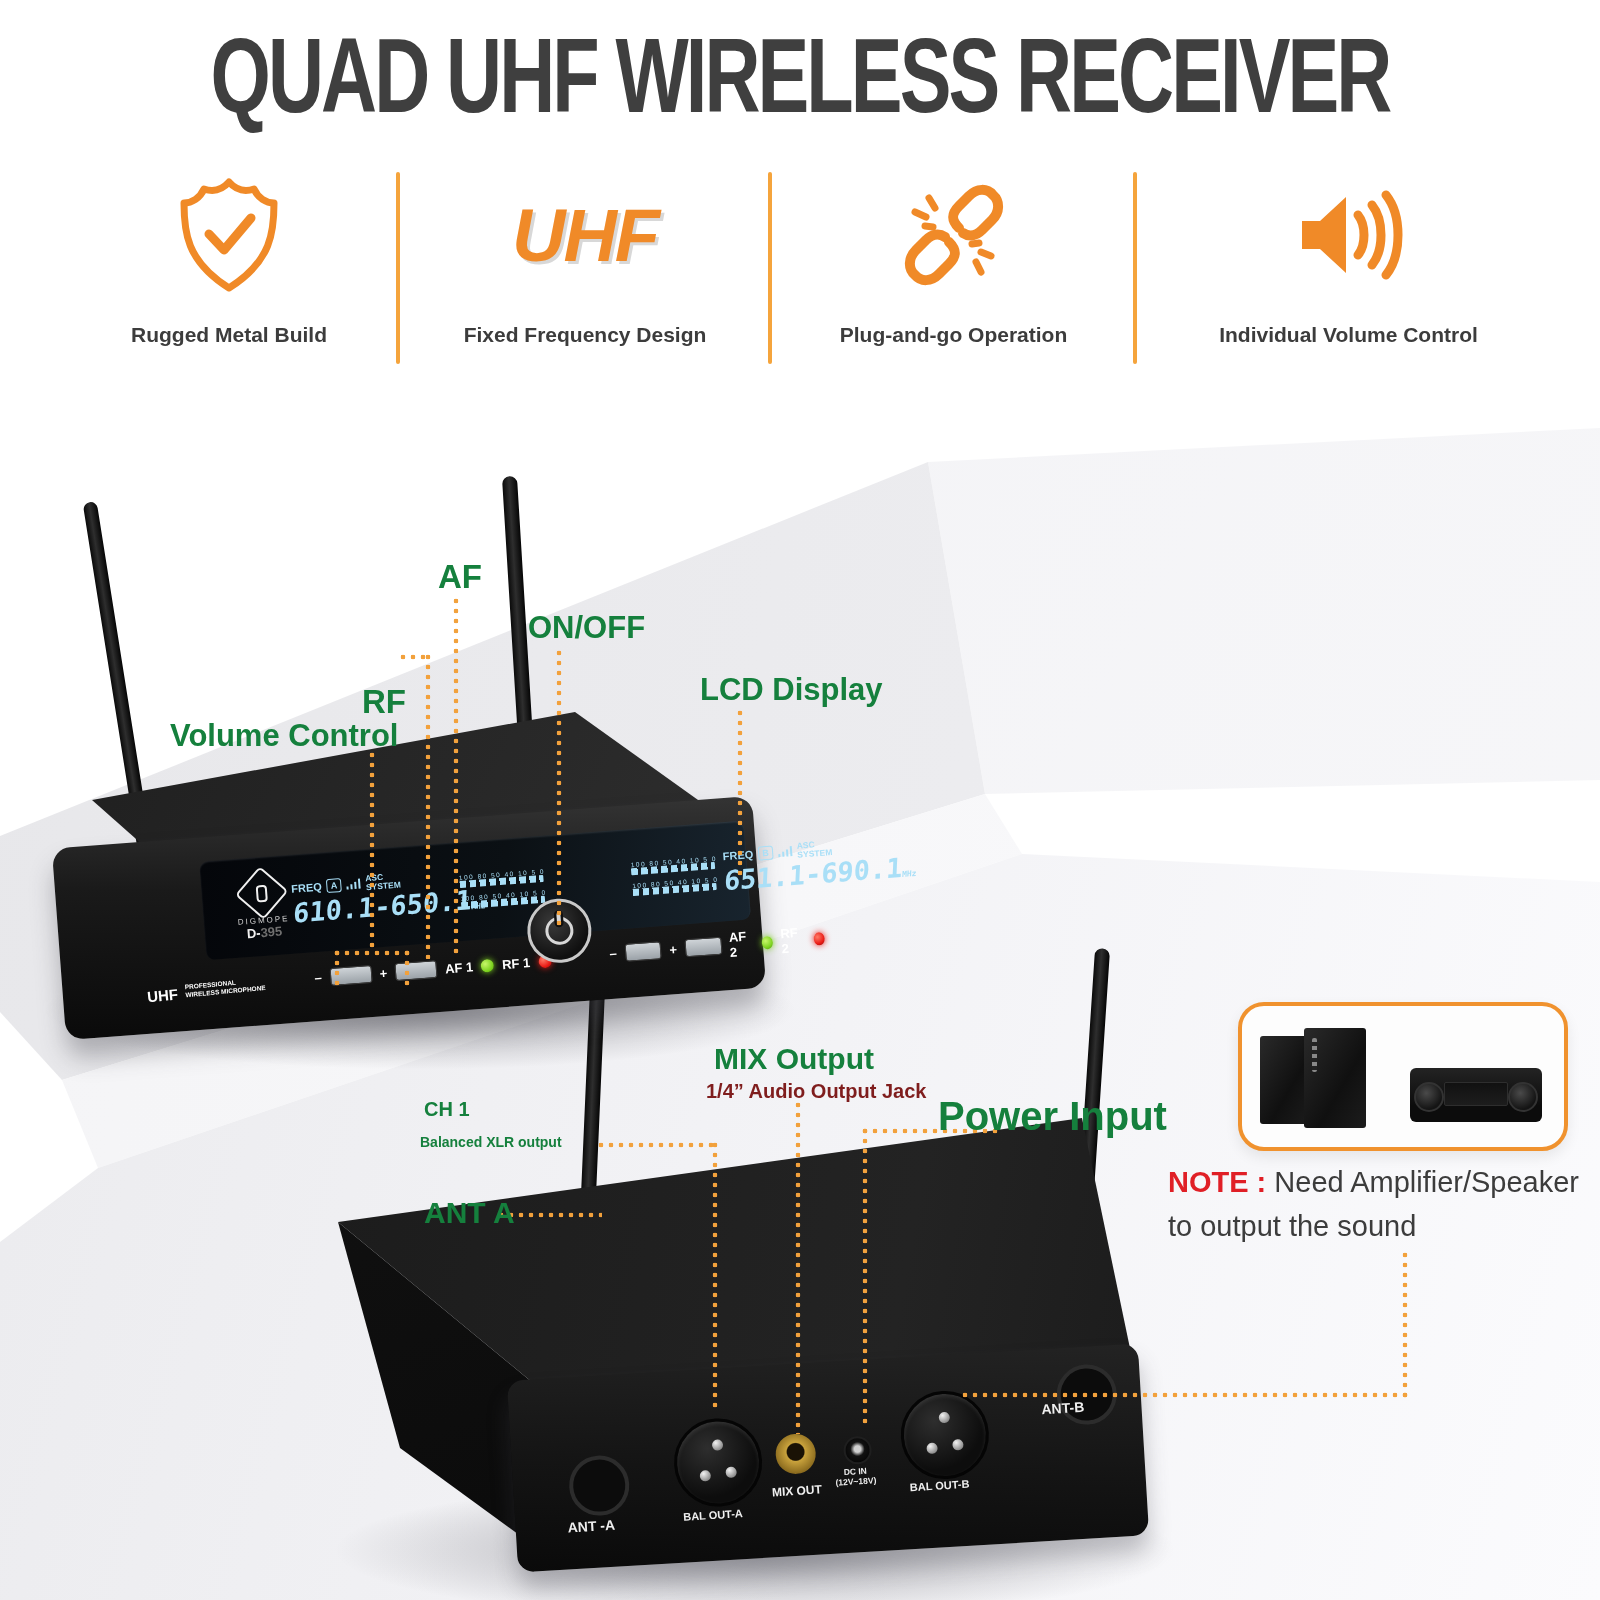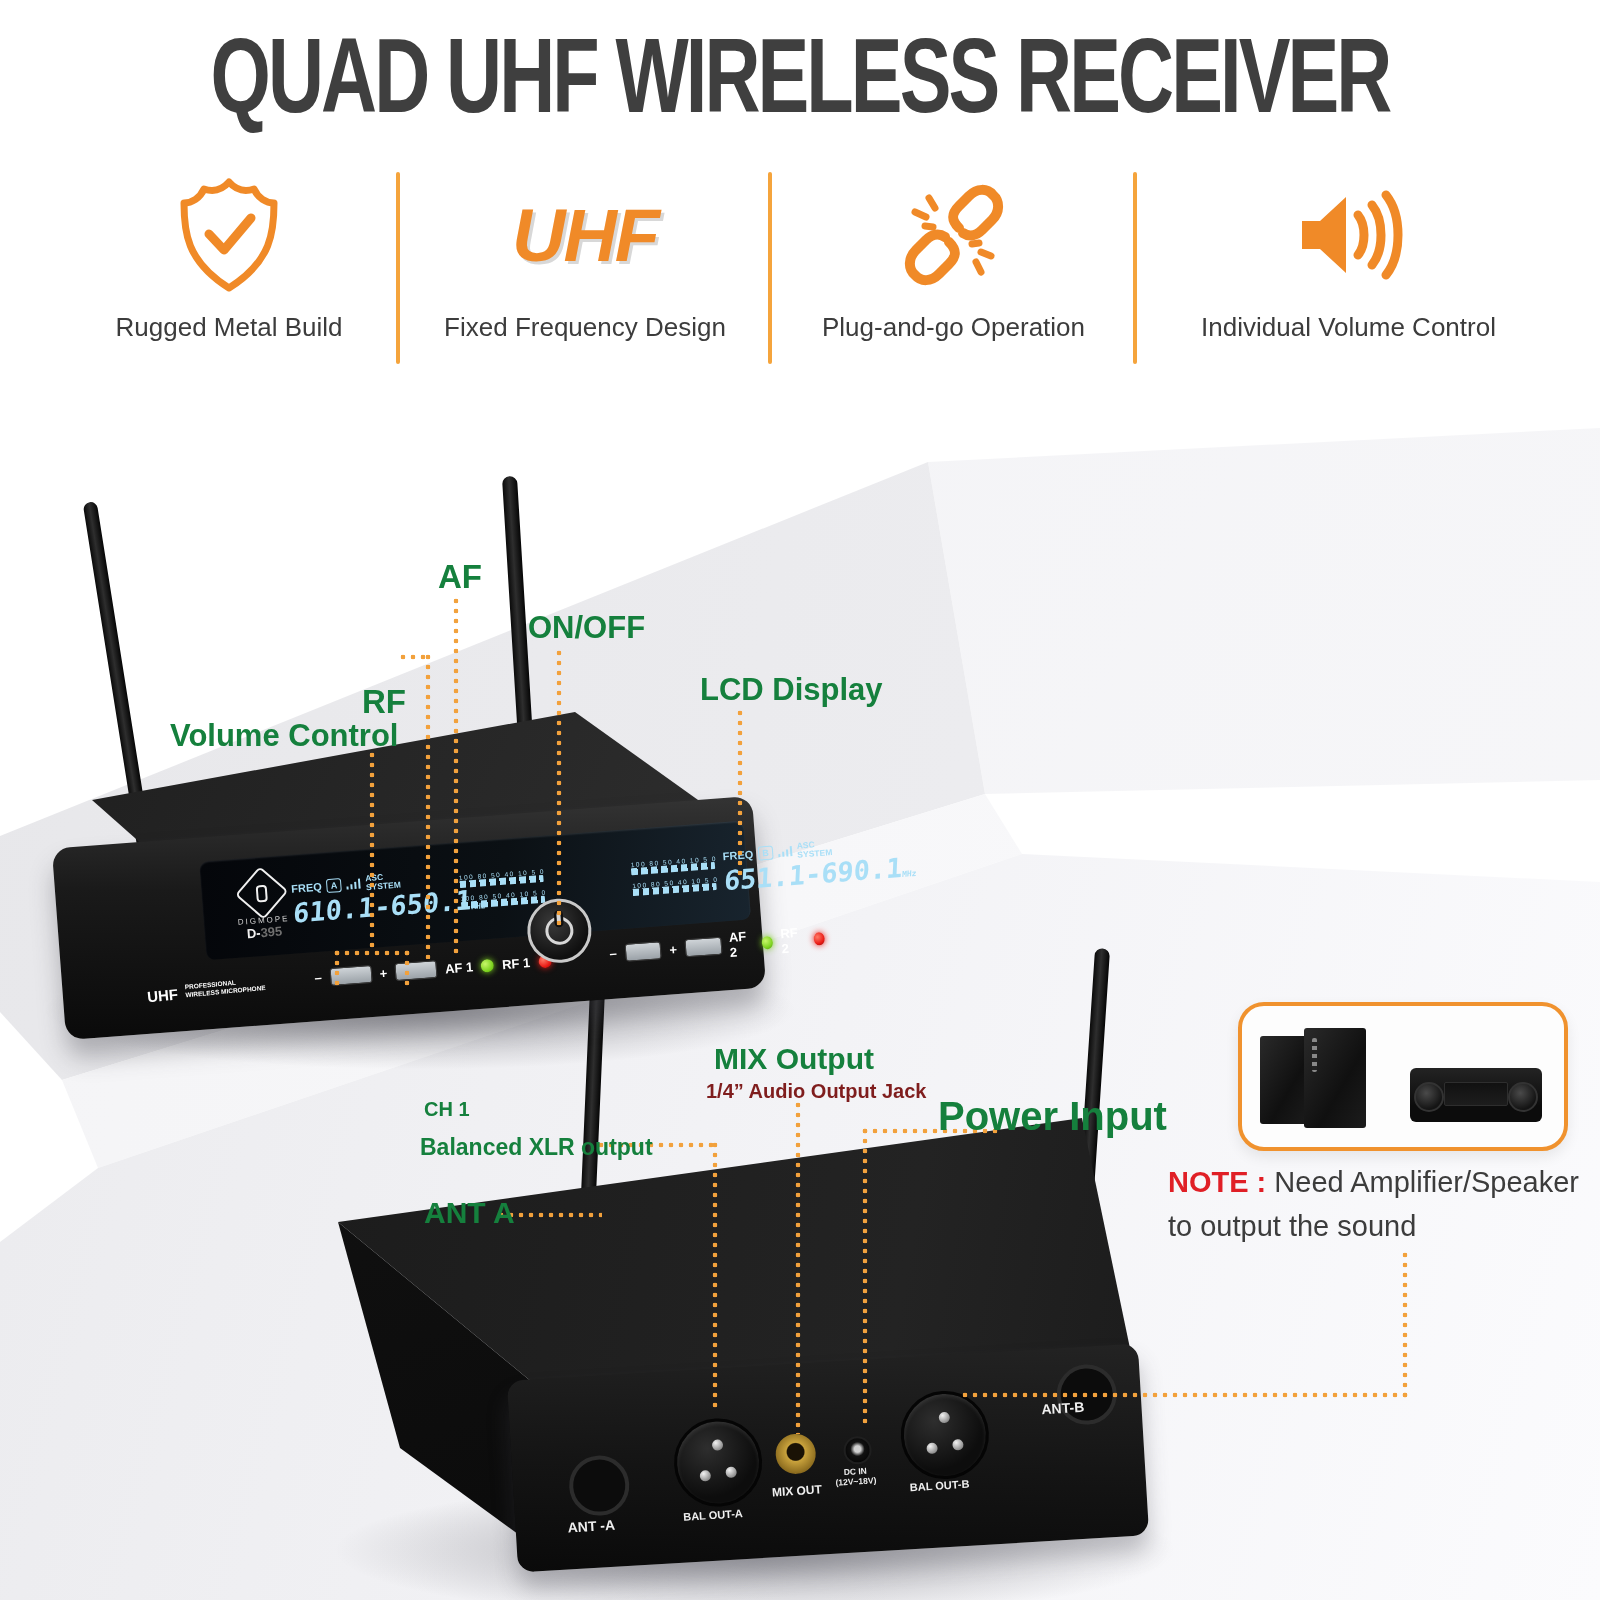--- a/index.html
+++ b/index.html
@@ -11,21 +11,21 @@
   #plane-wall{clip-path:polygon(928px 462px,1600px 428px,1600px 780px,985px 794px);background:linear-gradient(120deg,#f2f2f5,#f7f7f9);}
   #plane-top{clip-path:polygon(0 1012px,0 836px,928px 462px,985px 794px,62px 1080px);background:linear-gradient(100deg,#e7e7ea,#ededf0 70%,#f1f1f4);}
   #plane-step{clip-path:polygon(62px 1080px,985px 794px,1022px 854px,98px 1168px);background:linear-gradient(100deg,#f4f4f6,#fafafc);}
   #plane-floor{clip-path:polygon(98px 1168px,1022px 854px,1600px 882px,1600px 1600px,0 1600px,0 1242px);background:linear-gradient(105deg,#e9e9ec,#f3f3f6 55%,#fbfbfd);}
   
   #title{left:0;top:16px;width:1600px;text-align:center;font-size:80px;font-weight:700;color:#3f3f3f;
          letter-spacing:-3px;transform:scale(0.97,1.32);transform-origin:center top;white-space:nowrap;}
   
   .feature{position:absolute;top:170px;height:200px;display:flex;flex-direction:column;align-items:center;justify-content:flex-start;}
   .feature .icon-wrap{height:130px;display:flex;align-items:center;justify-content:center;}
-  .feature .flabel{margin-top:12px;font-size:26px;font-weight:400;color:#3c3c3c;white-space:nowrap;}
+  .feature .flabel{margin-top:23px;font-size:21px;font-weight:700;color:#3c3c3c;white-space:nowrap;}
   .divider{position:absolute;top:172px;width:4px;height:192px;background:#F5A43C;border-radius:2px;}
   #uhf-icon-text{font-size:74px;font-weight:800;font-style:italic;color:#F08A28;letter-spacing:-2px;
         text-shadow:3px 3px 0 #d8d8d8;}
   
   .lv{position:absolute;width:6px;background-image:radial-gradient(circle 2.2px at 3px 3px,#F2A13C 2.1px,rgba(242,161,60,0) 2.6px);
       background-size:6px 10px;background-repeat:repeat-y;z-index:40;}
   .lh{position:absolute;height:6px;background-image:radial-gradient(circle 2.2px at 3px 3px,#F2A13C 2.1px,rgba(242,161,60,0) 2.6px);
       background-size:10px 6px;background-repeat:repeat-x;z-index:40;}
   
   .callout{position:absolute;font-weight:700;color:#15803d;white-space:nowrap;z-index:41;}
@@ -307,21 +307,21 @@
       <div class="pin" style="left:22px;top:48px;"></div>
       <div class="pin" style="left:48px;top:46px;"></div>
   </div>
   <div class="panel-label" style="left:396px;top:124px;font-size:11px;">BAL OUT-B</div>
 
   <div class="ant-stub" style="left:548px;top:18px;"></div>
   <div class="panel-label" style="left:532px;top:52px;font-size:14px;">ANT-B</div>
 </div>
 
 <div class="callout" style="left:424px;top:1098px;font-size:20px;">CH 1</div>
-<div class="callout sub" style="left:420px;top:1134px;font-size:23px;">Balanced XLR output</div>
+<div class="callout sub" style="left:420px;top:1134px;font-size:14px;">Balanced XLR output</div>
 <div class="callout" style="left:714px;top:1042px;font-size:30px;">MIX Output</div>
 <div class="callout" style="left:706px;top:1080px;font-size:20px;font-weight:700;color:#7f1d1d;">1/4” Audio Output Jack</div>
 <div class="callout" style="left:938px;top:1094px;font-size:40px;">Power Input</div>
 <div class="callout" style="left:424px;top:1196px;font-size:30px;">ANT A</div>
 
 <div class="lh" style="left:598px;top:1142px;width:120px;"></div>
 <div class="lv" style="left:712px;top:1142px;height:268px;"></div>
 <div class="lv" style="left:795px;top:1102px;height:332px;"></div>
 <div class="lh" style="left:862px;top:1128px;width:140px;"></div>
 <div class="lv" style="left:862px;top:1128px;height:298px;"></div>

